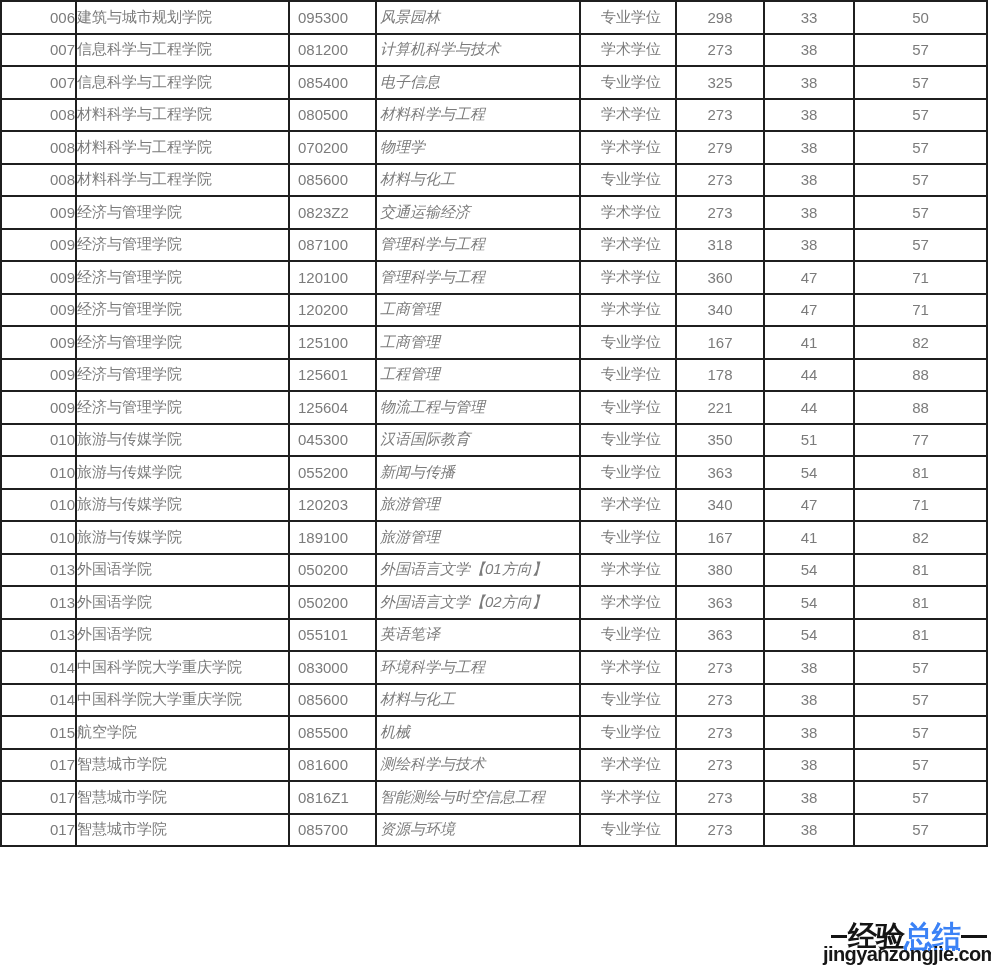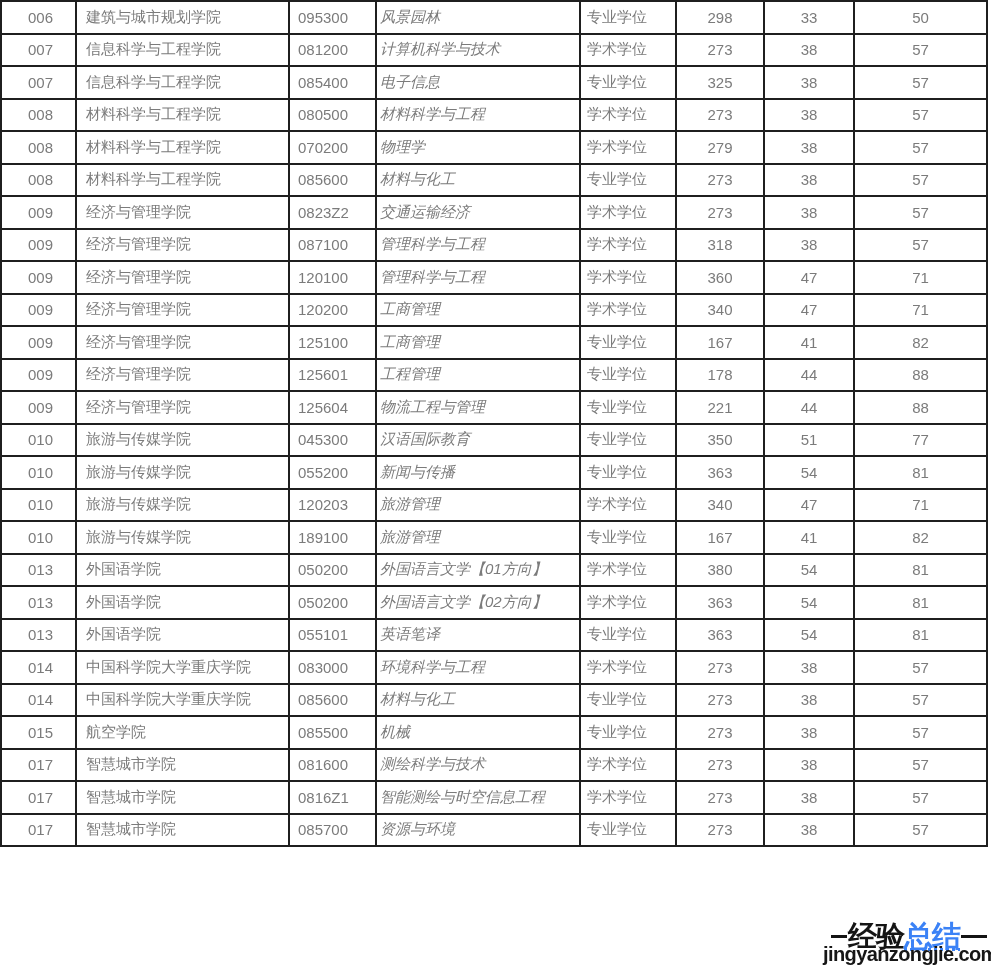--- a/index.html
+++ b/index.html
@@ -23,25 +23,25 @@
   td {
     border: 2px solid #1f1f1f;
     height: 32.5px;
     font-size: 15px;
     color: #7b7b7b;
     white-space: nowrap;
     overflow: hidden;
     background: transparent;
   }
   tr.spacer-row td { height: 30px; border-top: none; }
-  td.c0 { padding-left: 4px;  text-align: center; margin-top: 48px; }
-  td.c1 { padding-left: 9px;  text-align: left; }
+  td.c0 { padding-left: 4px;  text-align: right; margin-top: 48px; }
+  td.c1 {  text-align: left; }
   td.c2 { padding-left: 8px;  text-align: left; }
   td.c3 { padding-left: 3px;  text-align: left; font-style: italic; }
-  td.c4 { padding-left: 6px;  text-align: left; }
+  td.c4 { padding-left: 20px;  text-align: left; }
   td.c5, td.c6, td.c7 { text-align: center; }
   .watermark {
     position: absolute;
     left: 0; top: 0; width: 991px; height: 977px;
     pointer-events: none;
   }
   .wm-title {
     position: absolute;
     left: 831px; top: 923px;
     display: flex;

